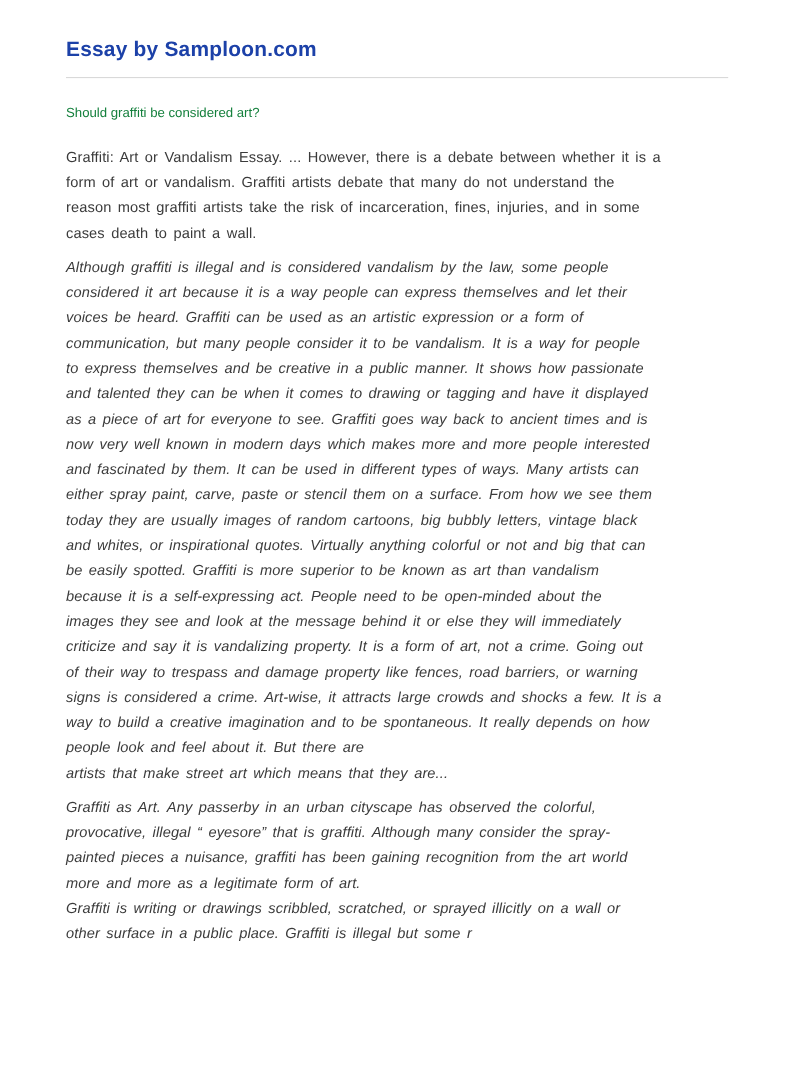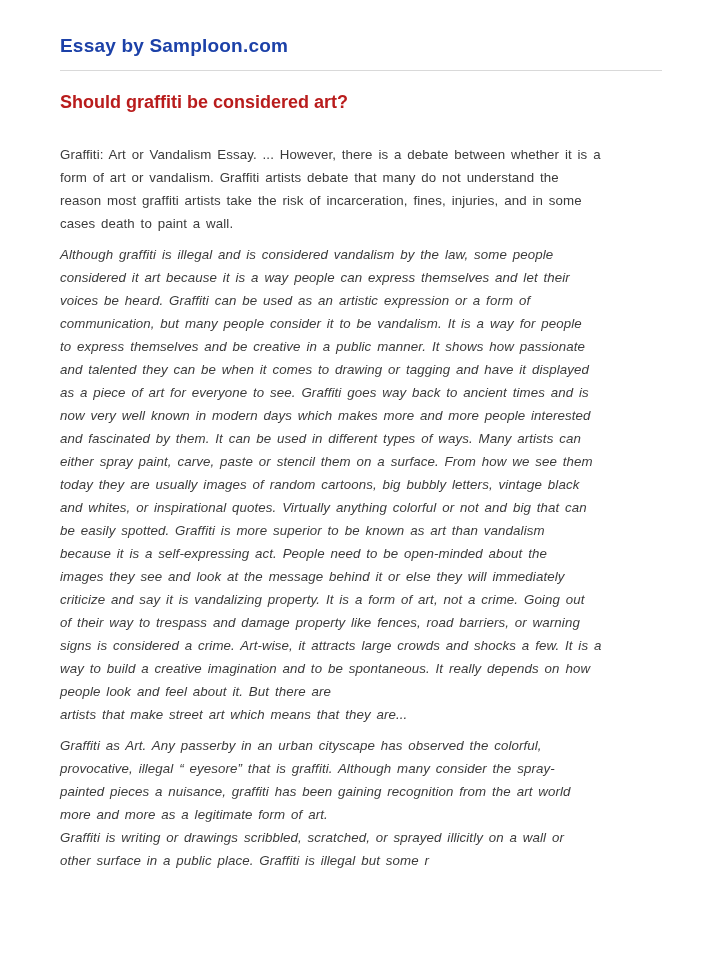--- a/index.html
+++ b/index.html
@@ -40,27 +40,27 @@
   h1.title {
     margin-top: 38px;
     color: #1f1f1f;
     font-size: 25px;
     font-weight: bold;
     line-height: 30px;
     letter-spacing: 0.2px;
   }
   h2.question {
     margin-top: 22px;
-    color: #b91c1c;
-    font-size: 18px;
-    font-weight: bold;
+    color: #15803d;
+    font-size: 12px;
+    font-weight: normal;
     line-height: 18px;
   }
   .para {
-    margin-top: 32px;
+    margin-top: 20px;
     color: #3b3b3b;
     font-size: 13.3px;
     line-height: 23px;
     white-space: pre-line;
     word-spacing: 2px;
     letter-spacing: 0.1px;
     text-align: left;
   }
   .para + .para { margin-top: 8px; font-style: italic; }
 </style>

